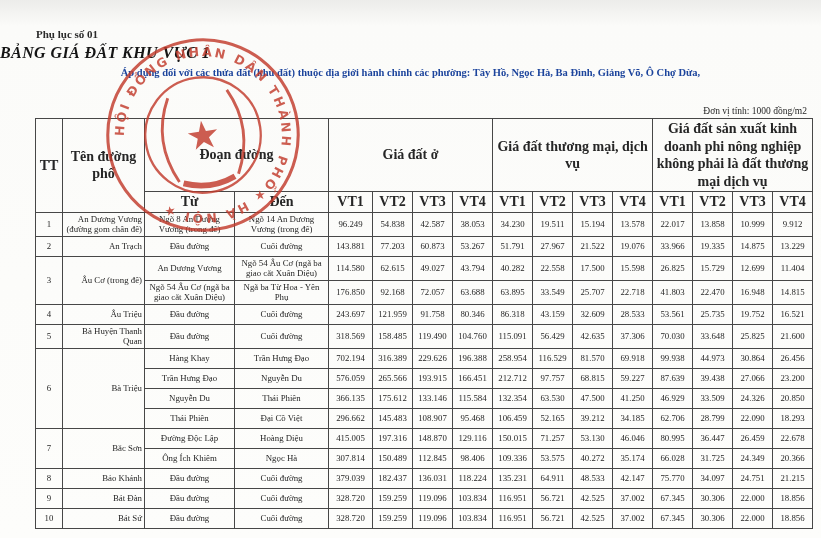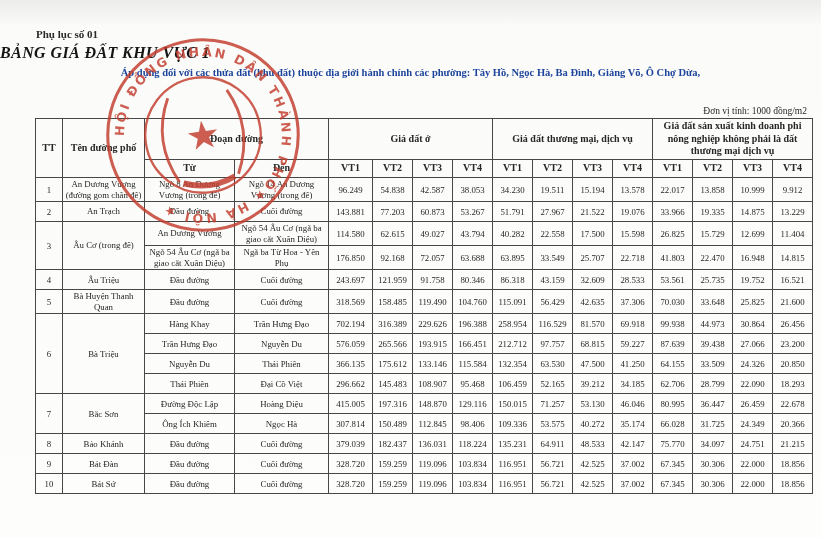--- a/index.html
+++ b/index.html
@@ -41,25 +41,25 @@
     position:absolute;left:35px;top:118px;width:777px;
     border-collapse:collapse;table-layout:fixed;
     font-size:8.8px;color:#262626;
   }
   table.price th,table.price td{
     border:1px solid #474747;
     padding:1px 2px;
     vertical-align:middle;
     overflow:hidden;
   }
-  table.price thead th{font-weight:bold;text-align:center;font-size:10px;line-height:1.25;}
+  table.price thead th{font-weight:bold;text-align:center;font-size:14px;line-height:1.25;}
   tr.hdr-top{height:41px;}
   tr.hdr-sub{height:18px;}
   td.tt-cell{text-align:center;}
-  td.street-cell{text-align:center;padding-left:3px;line-height:1.2;}
+  td.street-cell{text-align:right;padding-left:3px;line-height:1.2;}
   td.from-cell,td.to-cell{text-align:center;line-height:1.2;}
   td.value-cell{text-align:center;white-space:nowrap;}
   tbody tr{height:20px;}
   
   .stamp{
     position:absolute;left:102px;top:34px;width:202px;height:202px;
     transform:rotate(-8deg);
     opacity:.82;
     pointer-events:none;
     z-index:5;
@@ -272,21 +272,21 @@
           <td class="from-cell">Nguyễn Du</td>
           <td class="to-cell">Thái Phiên</td>
           <td class="value-cell">366.135</td>
           <td class="value-cell">175.612</td>
           <td class="value-cell">133.146</td>
           <td class="value-cell">115.584</td>
           <td class="value-cell">132.354</td>
           <td class="value-cell">63.530</td>
           <td class="value-cell">47.500</td>
           <td class="value-cell">41.250</td>
-          <td class="value-cell">64.155</td>
+          <td class="value-cell">46.929</td>
           <td class="value-cell">33.509</td>
           <td class="value-cell">24.326</td>
           <td class="value-cell">20.850</td>
         </tr>
         <tr>
           <td class="from-cell">Thái Phiên</td>
           <td class="to-cell">Đại Cồ Việt</td>
           <td class="value-cell">296.662</td>
           <td class="value-cell">145.483</td>
           <td class="value-cell">108.907</td>

